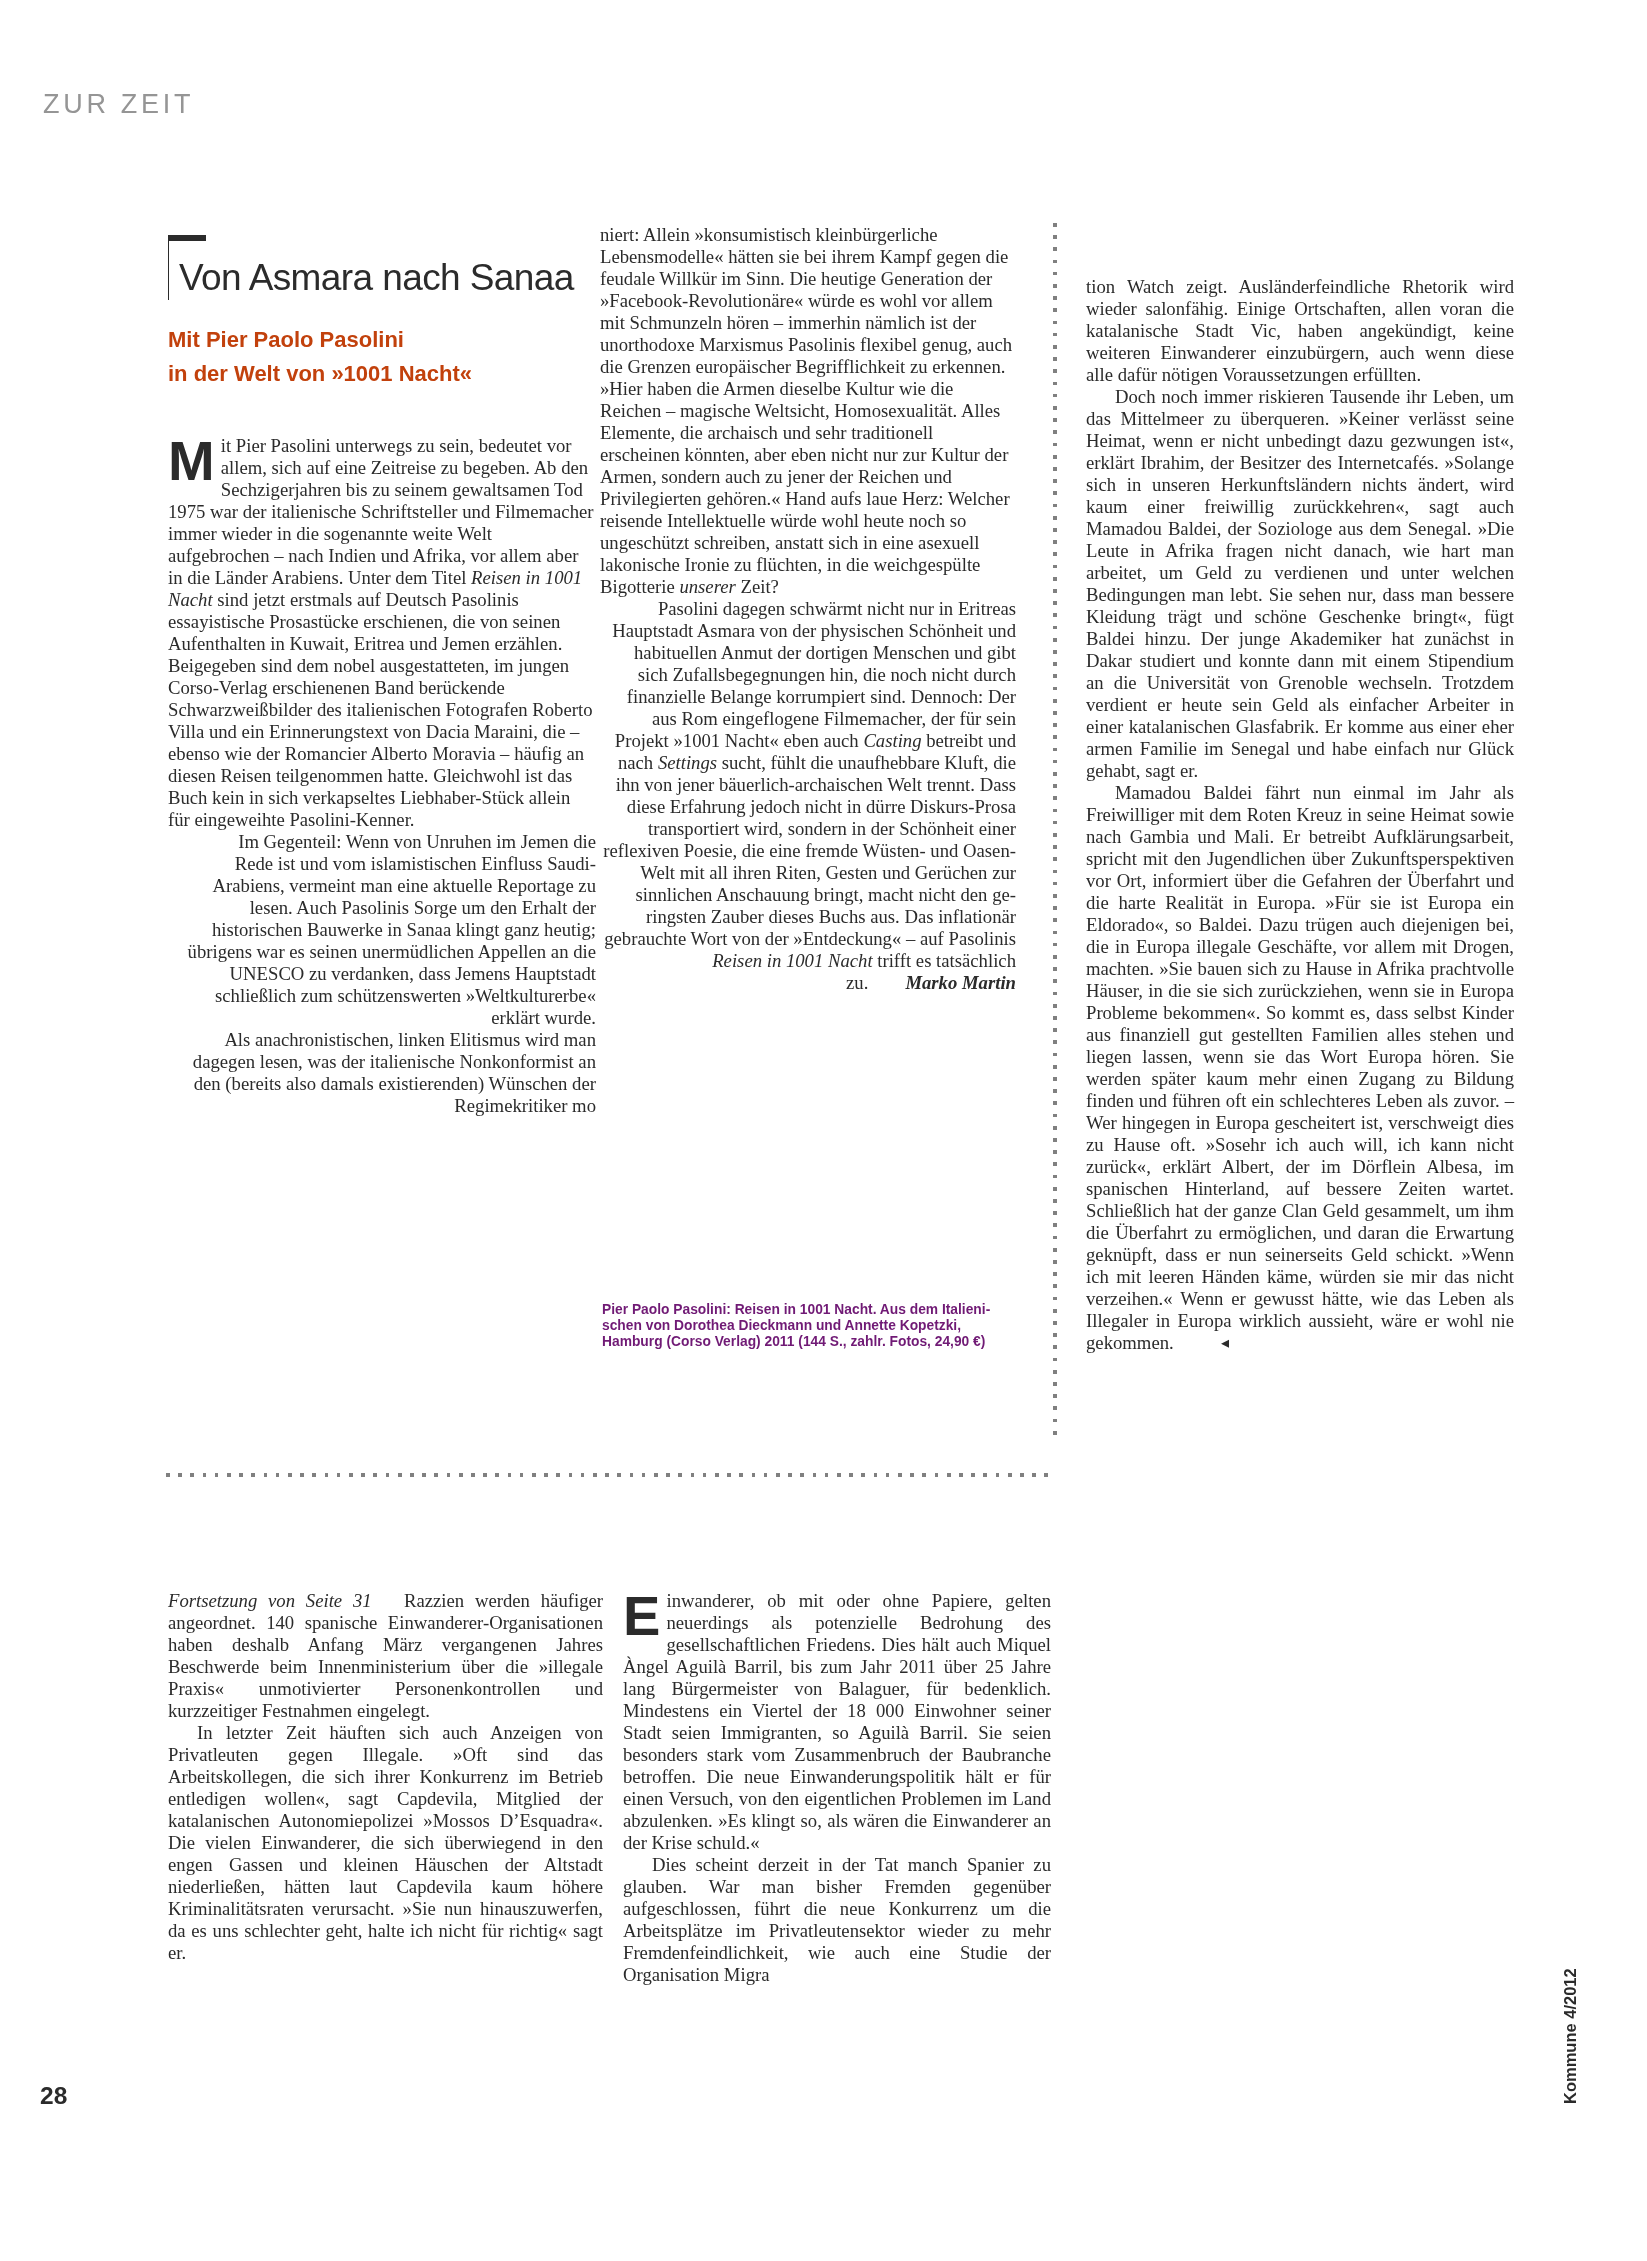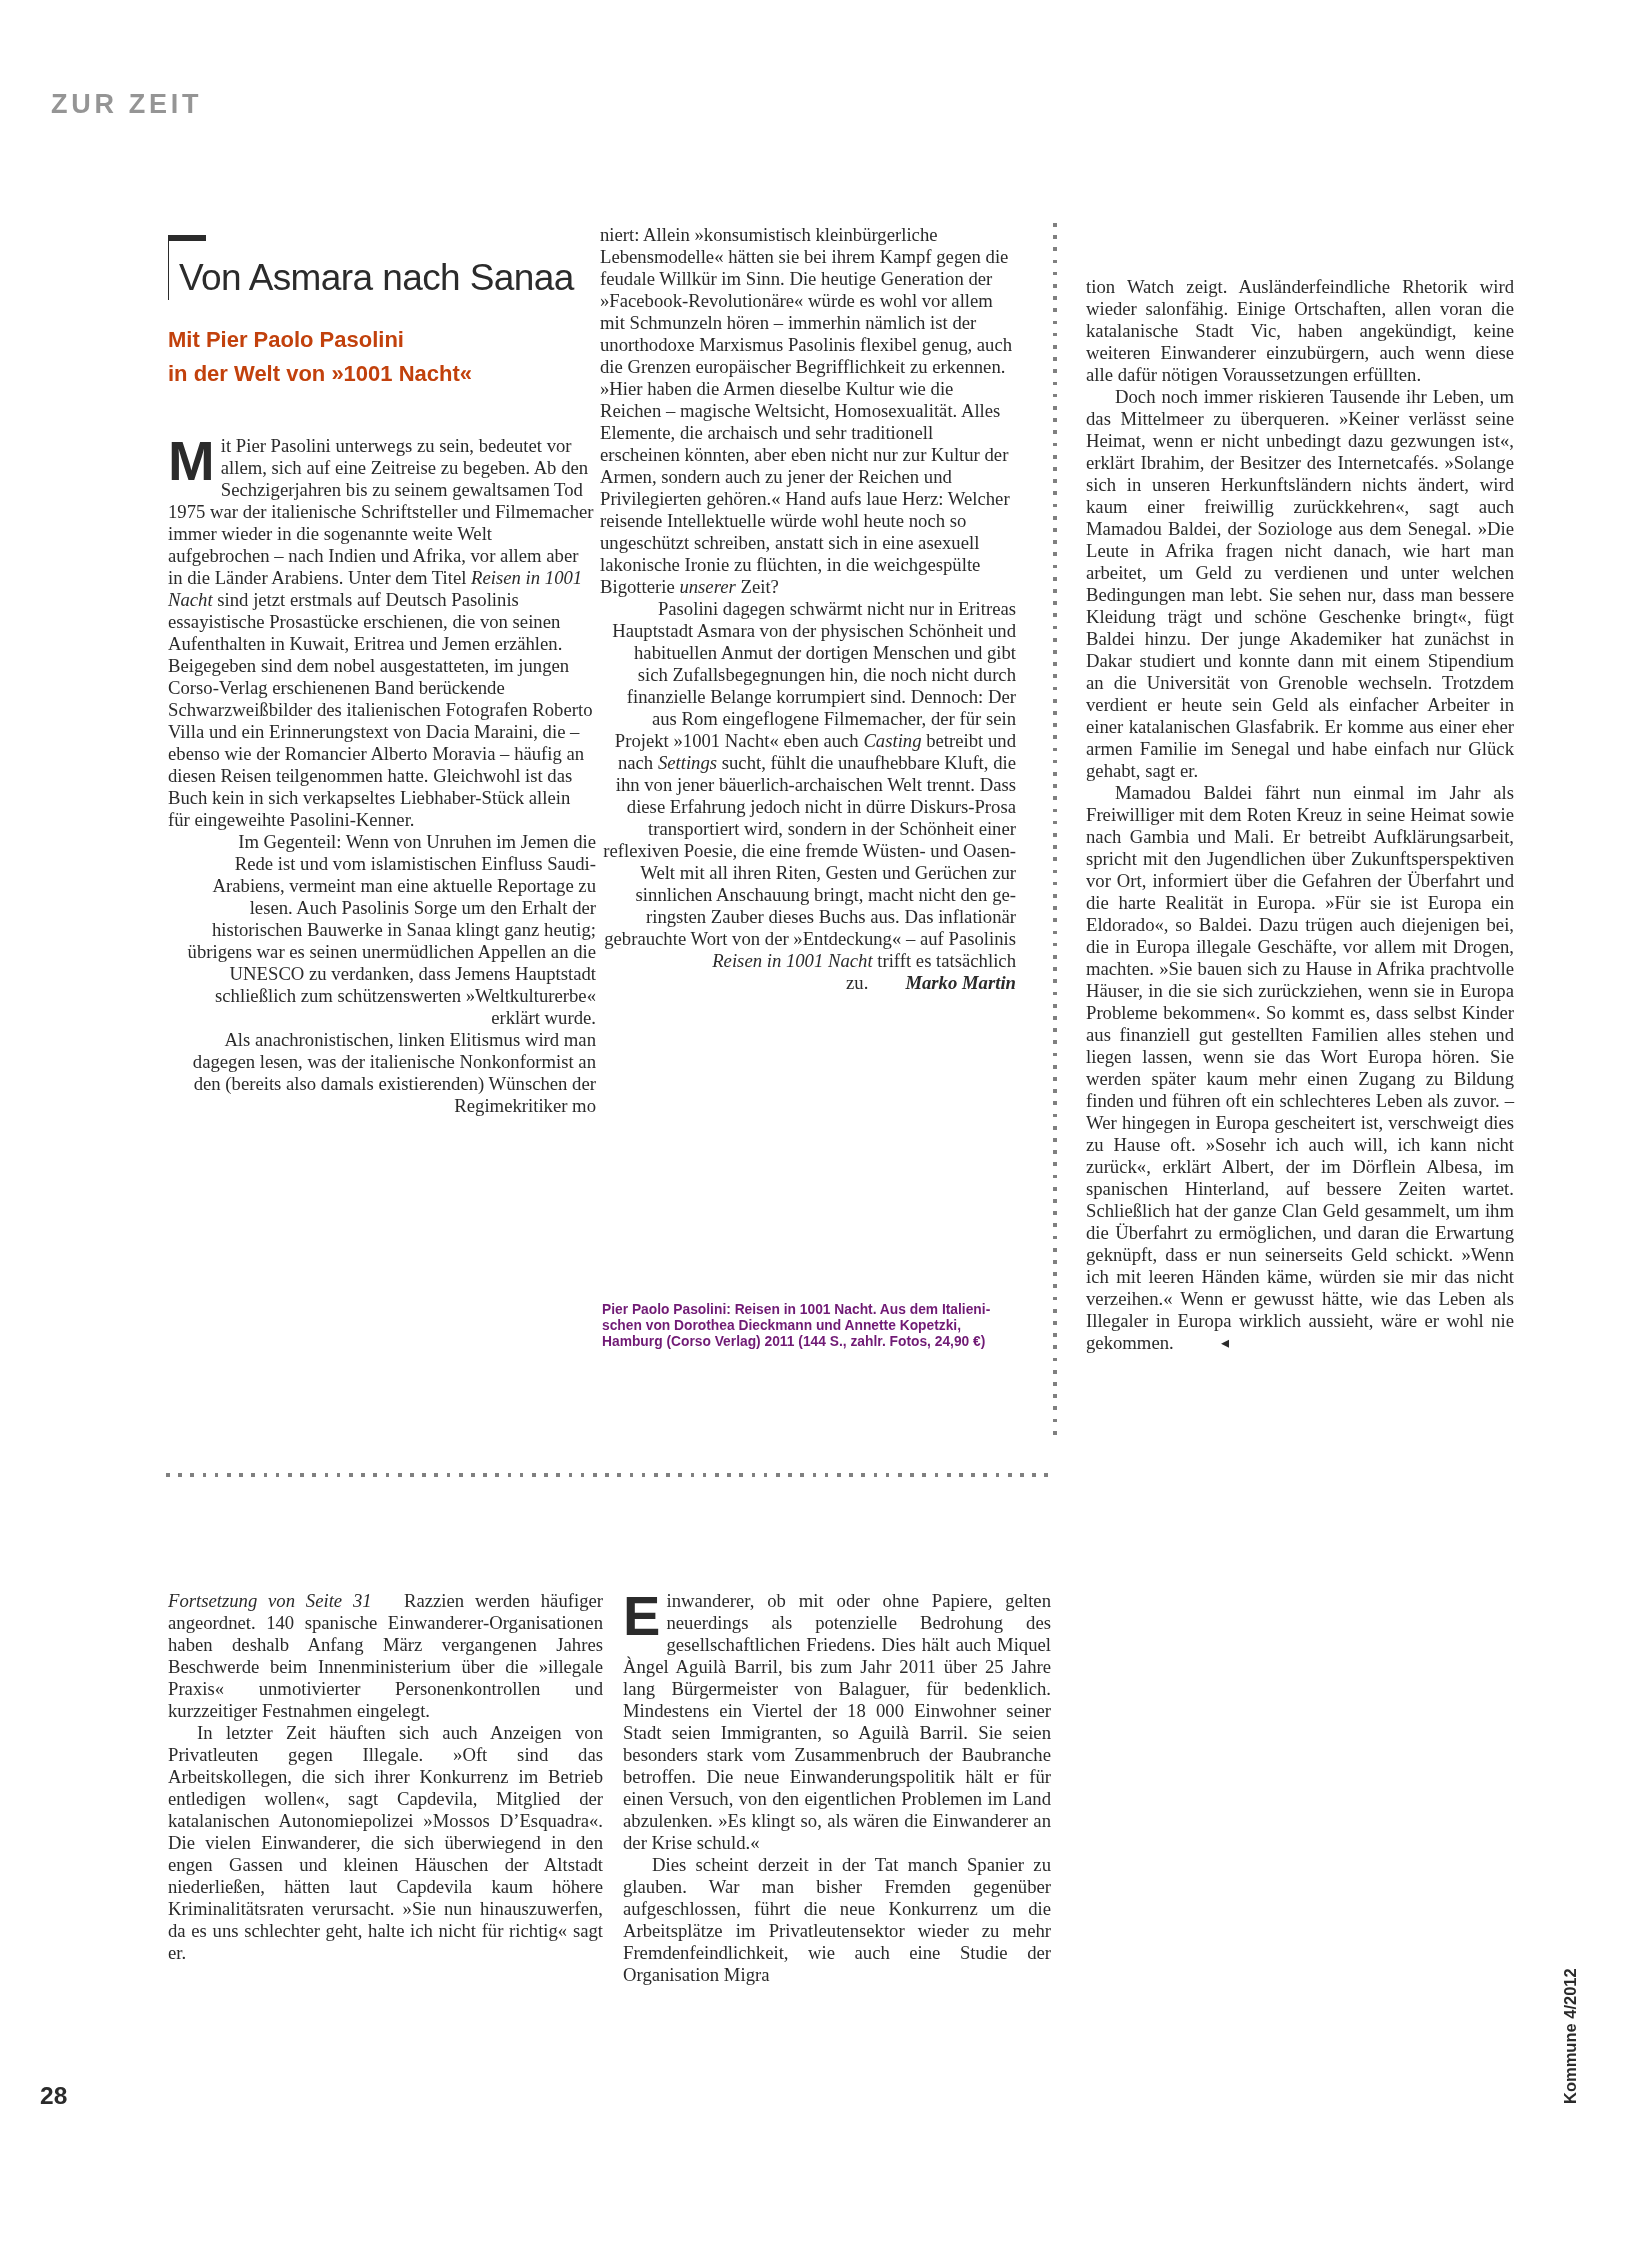--- a/index.html
+++ b/index.html
@@ -5,21 +5,21 @@
   html, body { margin: 0; padding: 0; background: #ffffff; }
   body {
     width: 1647px; height: 2261px; position: relative; overflow: hidden;
     color: #2b2b2b;
     font-family: "Liberation Serif", "DejaVu Serif", serif;
   }
 
   .section-label {
     position: absolute; left: 43px; top: 89px;
     font-family: "Liberation Sans", "DejaVu Sans", sans-serif;
-    font-weight: bold; font-size: 27px; letter-spacing: 3.7px; color: #959595; margin-left: 8px;
+    font-weight: normal; font-size: 27px; letter-spacing: 3.7px; color: #959595;
   }
 
   
   .head-rule-h { position: absolute; left: 168px; top: 235px; width: 38px; height: 5.5px; background: #2b2b2b; }
   .head-rule-v { position: absolute; left: 168px; top: 235px; width: 1.2px; height: 65px; background: #2b2b2b; }
   .headline {
     position: absolute; left: 179px; top: 257px;
     font-family: "Liberation Sans", "DejaVu Sans", sans-serif;
     font-size: 37px; color: #2b2b2b; letter-spacing: -0.6px; white-space: nowrap;
   }

